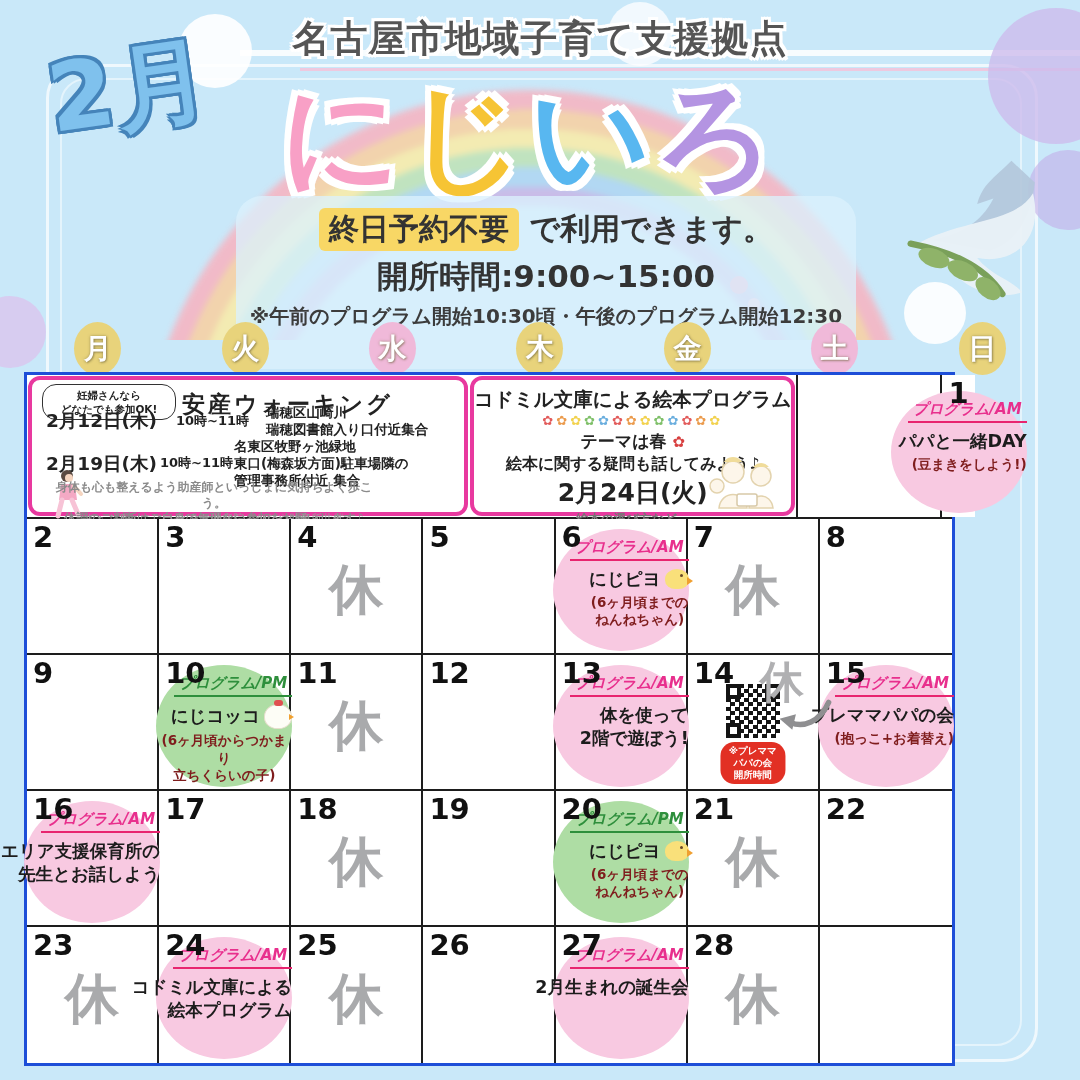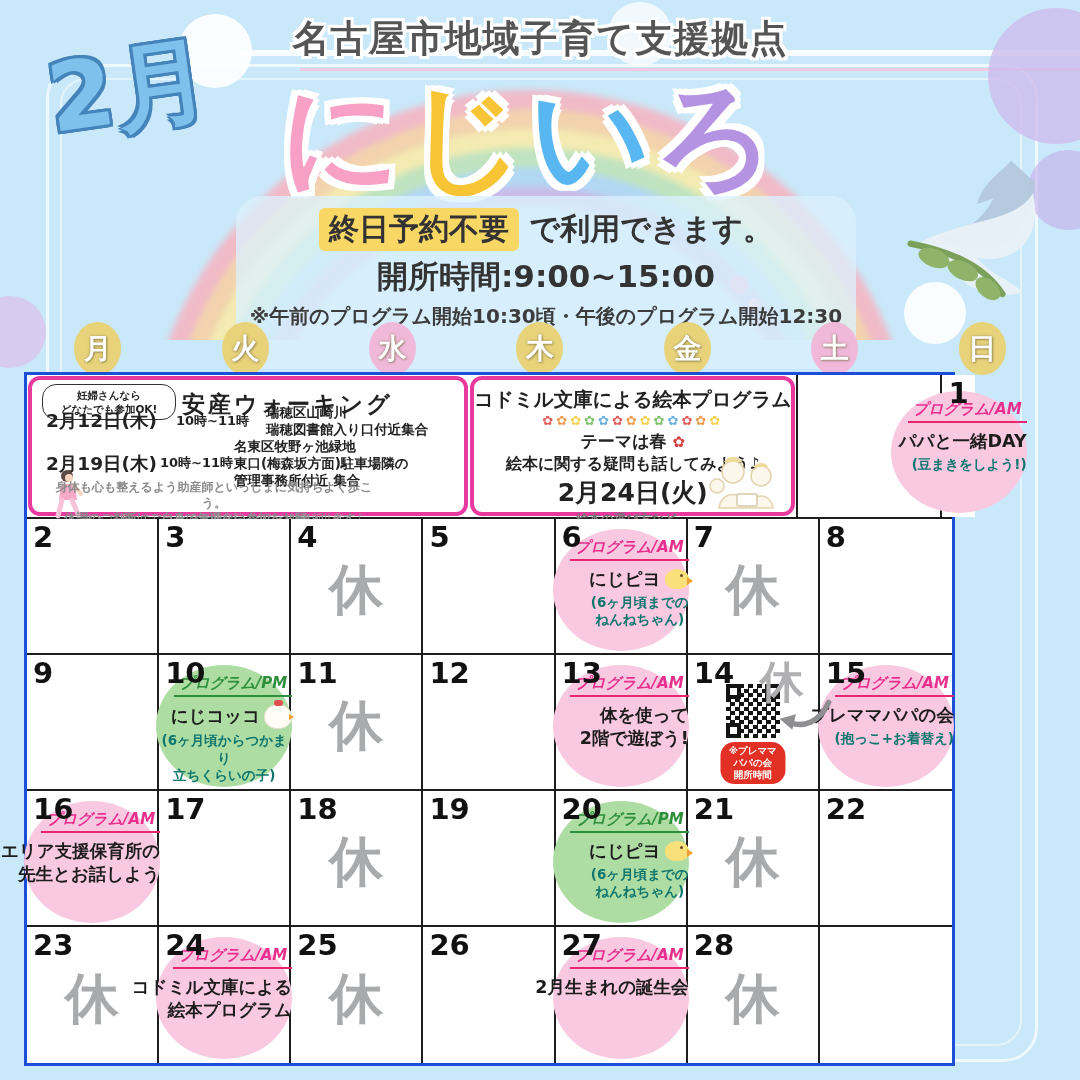--- a/index.html
+++ b/index.html
@@ -69,21 +69,21 @@
   .circle{position:absolute;left:50%;top:10px;transform:translateX(-50%);width:136px;height:122px;
     border-radius:50%;display:flex;flex-direction:column;align-items:flex-end;padding-top:9px;
     z-index:1;box-sizing:border-box;}
   .day1cell .circle{top:16px;}
   .circle.pink{background:#f8c9e1;} .circle.green{background:#aedda4;}
   .tag{font-size:15px;font-weight:800;font-style:italic;border-bottom:2.5px solid;
     padding:0 5px 2px;margin-bottom:7px;white-space:nowrap;}
   .tag.am{color:#e82f8d;border-color:#e8256f;} .tag.pm{color:#2e8f3c;border-color:#2e8f3c;}
   .evline{font-size:17.5px;font-weight:800;color:#1c1c1c;line-height:1.3;white-space:nowrap;
     display:flex;align-items:center;gap:2px;}
-  .evsub{font-size:13.5px;font-weight:700;color:#0f766e;line-height:1.3;margin-top:3px;
+  .evsub{font-size:13.5px;font-weight:700;color:#7f1d1d;line-height:1.3;margin-top:3px;
     white-space:pre-line;text-align:center;}
   
   .icon-chick{display:inline-block;width:24px;height:20px;background:#f9e07a;
     border-radius:55% 55% 48% 48%;position:relative;margin-left:2px;}
   .icon-chick::before{content:"";position:absolute;right:-4px;top:8px;
     border-left:6px solid #f0a030;border-top:4px solid transparent;border-bottom:4px solid transparent;}
   .icon-chick::after{content:"";position:absolute;right:6px;top:5px;width:3px;height:3px;
     background:#6a4a2a;border-radius:50%;}
   .icon-hen{display:inline-block;width:26px;height:23px;background:#fdfdf6;border:1px solid #e6ddcc;
     border-radius:52% 52% 48% 48%;position:relative;margin-left:2px;}

